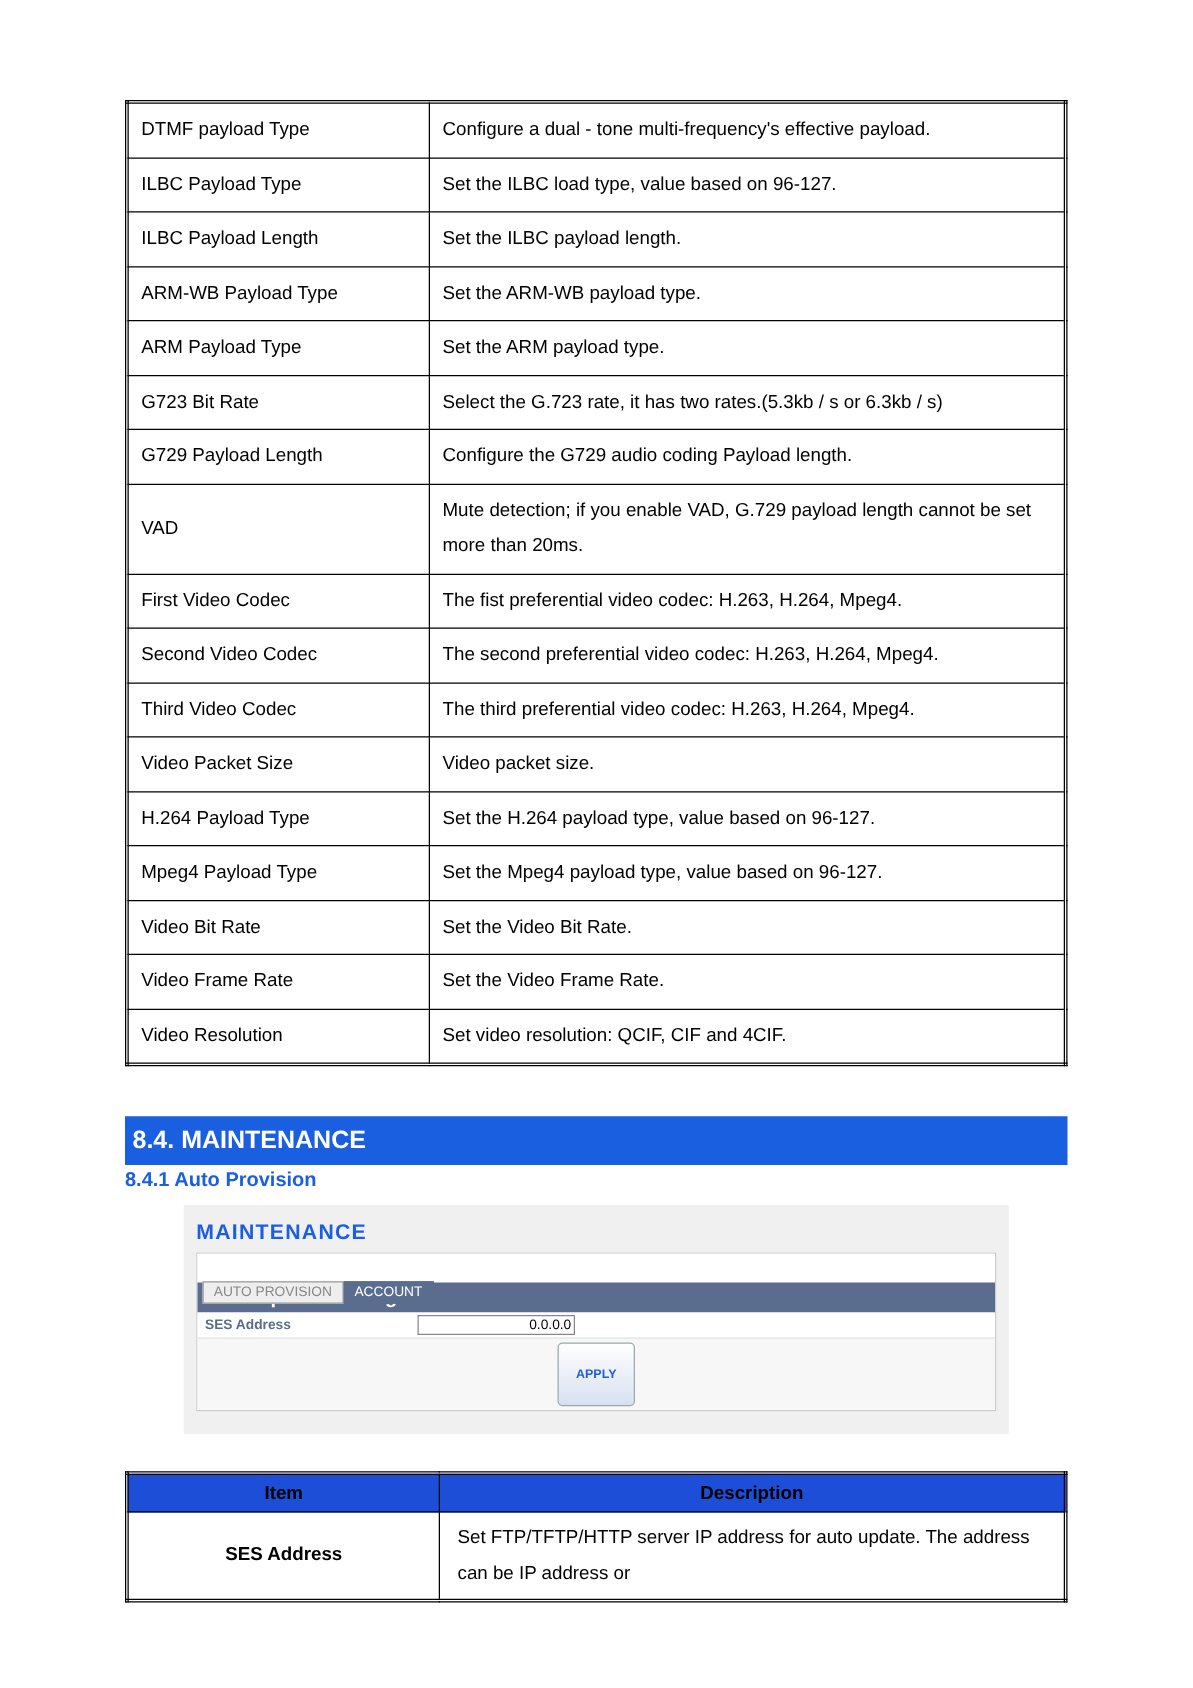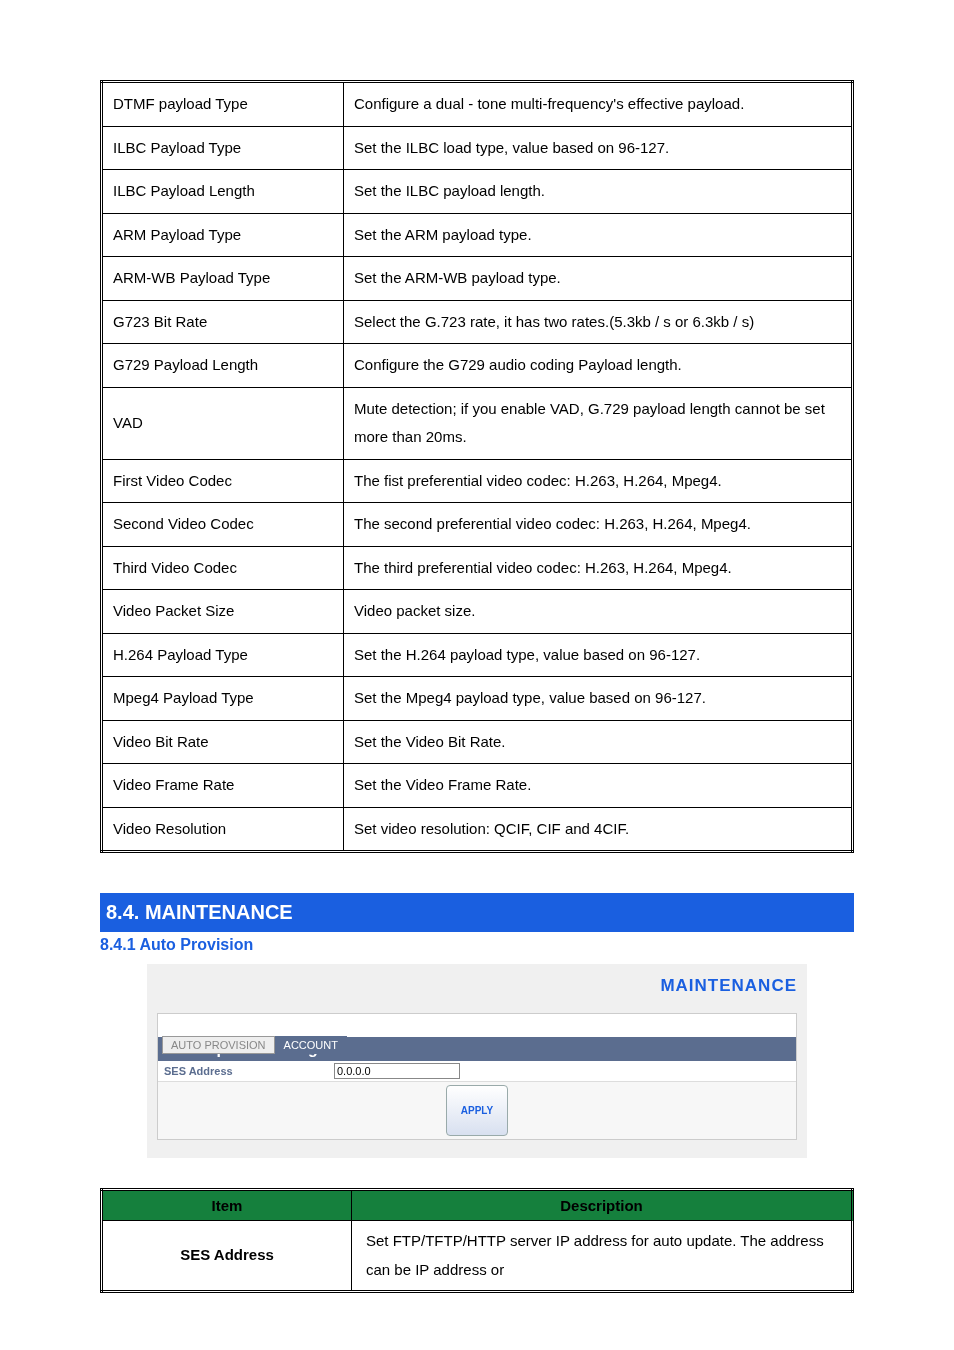--- a/index.html
+++ b/index.html
@@ -46,26 +46,26 @@
     font-size: 16px;
     margin-bottom: 10px;
   }
   .maint-panel {
     margin: 0 auto 30px auto;
     width: 640px;
     background: #f0f0f0;
     padding: 12px 10px 18px 10px;
   }
   .maint-title {
-    text-align: right;
+    text-align: left;
     color: #1a5fe0;
     font-weight: bold;
     font-size: 17px;
     letter-spacing: 1px;
-    margin-bottom: 17px;
+    margin-bottom: 6px;
     font-family: Tahoma, Arial, sans-serif;
   }
   .tabs-row {
     background: #fff;
     padding: 4px 4px 0 4px;
   }
   .tab {
     display: inline-block;
     font-size: 11px;
     padding: 2px 8px;
@@ -106,20 +106,21 @@
   }
   .panel-row .plabel {
     width: 170px;
     font-weight: bold;
   }
   .panel-row input[type=text] {
     font-size: 11px;
     width: 120px;
     border: 1px solid #888;
     padding: 1px 2px;
+    text-align: right;
   }
   .panel-apply {
     text-align: center;
     padding: 3px 0;
     background: #f7f7f7;
   }
   .apply-btn {
     display: inline-block;
     font-size: 10px;
     font-weight: bold;
@@ -131,21 +132,21 @@
     font-family: Tahoma, Arial, sans-serif;
     cursor: pointer;
   }
   table.desc {
     width: 100%;
     border-collapse: collapse;
     border: 3px double #000;
     margin-top: 10px;
   }
   table.desc th {
-    background: #15803d;
+    background: #1d4ed8;
     border: 1px solid #000;
     padding: 6px 8px;
     text-align: center;
     font-weight: bold;
   }
   table.desc td {
     border: 1px solid #000;
     padding: 6px 14px;
     line-height: 1.9;
     vertical-align: middle;
@@ -169,26 +170,26 @@
         </tr>
         <tr>
           <td class="label">ILBC Payload Type</td>
           <td>Set the ILBC load type, value based on 96-127.</td>
         </tr>
         <tr>
           <td class="label">ILBC Payload Length</td>
           <td>Set the ILBC payload length.</td>
         </tr>
         <tr>
+          <td class="label">ARM-WB Payload Type</td>
+          <td>Set the ARM-WB payload type.</td>
+        </tr>
+        <tr>
           <td class="label">ARM Payload Type</td>
           <td>Set the ARM payload type.</td>
-        </tr>
-        <tr>
-          <td class="label">ARM-WB Payload Type</td>
-          <td>Set the ARM-WB payload type.</td>
         </tr>
         <tr>
           <td class="label">G723 Bit Rate</td>
           <td>Select the G.723 rate, it has two rates.(5.3kb / s or 6.3kb / s)</td>
         </tr>
         <tr>
           <td class="label">G729 Payload Length</td>
           <td>Configure the G729 audio coding Payload length.</td>
         </tr>
         <tr>

